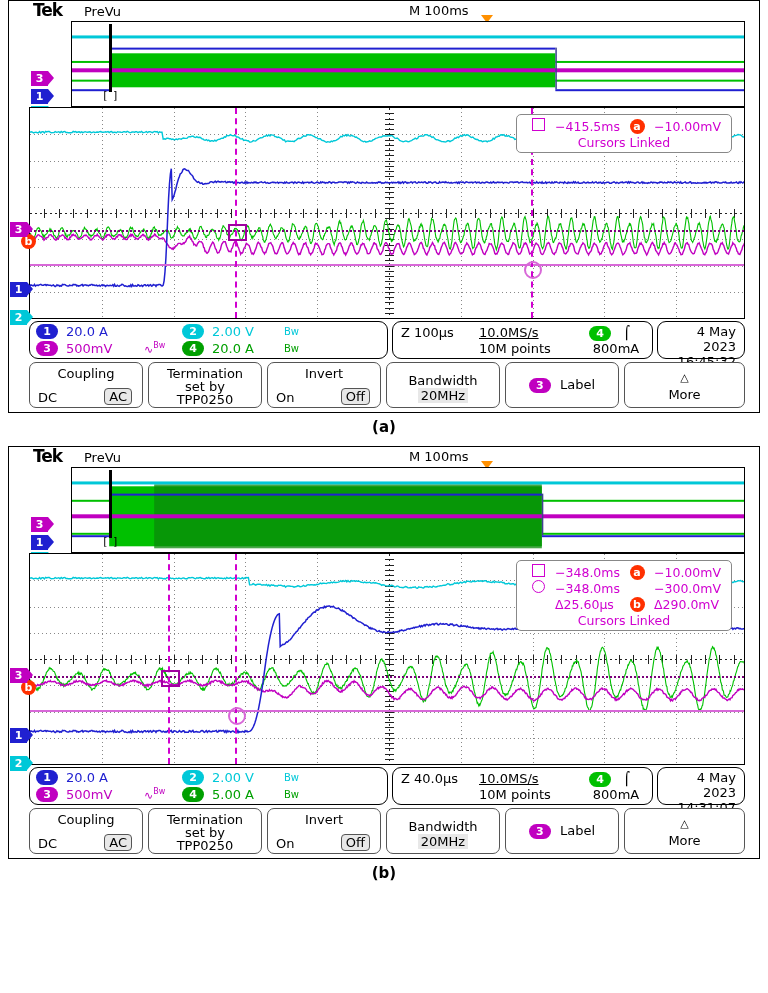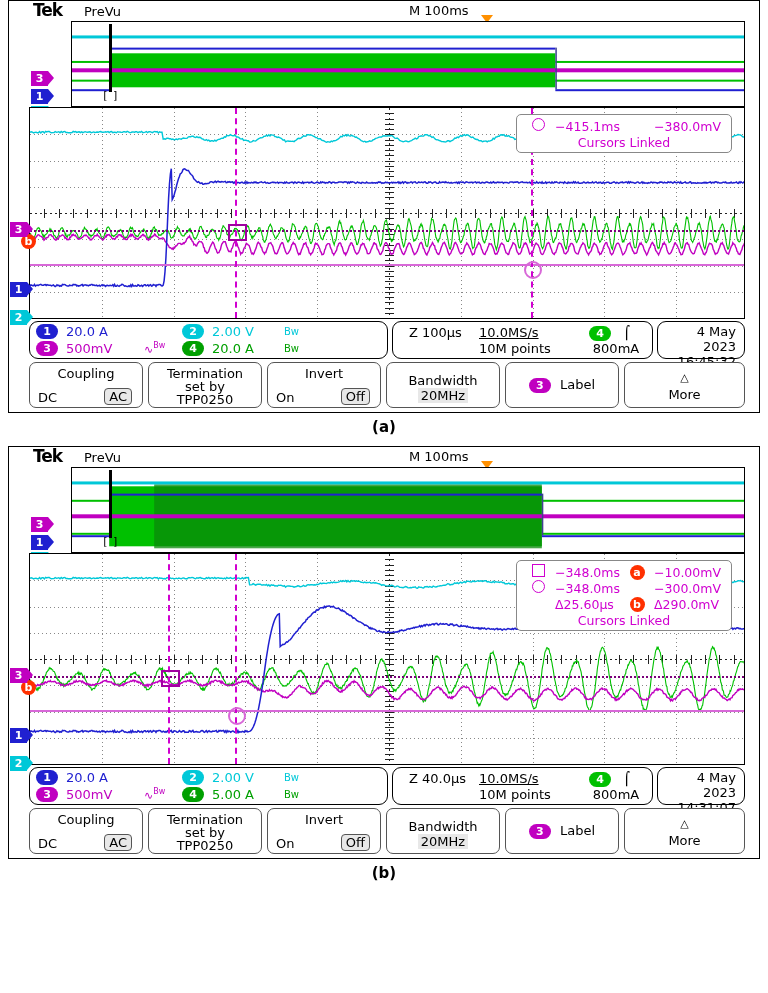--- a/index.html
+++ b/index.html
@@ -52,21 +52,21 @@
   .ro-link{text-align:center;color:#d000d0;font-size:12.5px;padding-top:1px;}
 
   svg.wf{position:absolute;left:0;top:0;}
 
   
   .statwrap{position:relative;margin:2px 14px 0 20px;height:38px;display:flex;gap:4px;}
   .pill{border:1.5px solid #000;border-radius:9px;background:#fff;position:relative;}
   .chgrid{flex:0 0 345px;padding:2px 6px;display:grid;grid-template-columns:30px 78px 38px 30px 72px 20px;align-items:center;row-gap:1px;font-size:13px;}
   .cnum{width:22px;height:15px;border-radius:8px;color:#fff;font-size:11px;font-weight:bold;text-align:center;line-height:15px;}
   .tbbox{flex:0 0 243px;padding:2px 8px;font-size:13px;position:relative;}
-  .tbbox .z{position:absolute;left:16px;top:3px;text-align:right;}
+  .tbbox .z{position:absolute;left:8px;top:3px;text-align:right;}
   .tbbox .sr{position:absolute;left:86px;top:3px;text-decoration:underline;}
   .tbbox .pts{position:absolute;left:86px;top:19px;}
   .tbbox .tg{position:absolute;left:196px;top:3px;}
   .tbbox .tgv{position:absolute;left:178px;top:19px;}
   .datebox{flex:1;padding:2px 8px;font-size:13px;text-align:right;}
 
   
   .menurow{position:relative;margin:3px 14px 4px 20px;height:46px;display:flex;gap:5px;}
   .mbtn{border:1.5px solid #555;border-radius:7px;background:#fff;position:relative;font-size:13px;text-align:center;color:#000;}
   .mbtn .t{position:absolute;left:0;right:0;top:3px;}
@@ -236,25 +236,25 @@
           <div class="curh solid" style="top:155.95px;"></div>
           <div class="curh dotted" style="top:121.94999999999999px;"></div>
           <div class="curv" style="left:205.34799999999998px;"></div>
           <div class="curv" style="left:501.164px;"></div>
           <div class="cur-sq" style="left:198.34799999999998px;top:115.94999999999999px;"></div>
           <div class="cur-ci" style="left:494.164px;top:152.95px;"></div>
 
     <div class="readout" style="right:12px;top:6px;">
       <table>
         <tbody>
-        <tr>
-          <td class="sym"><span class="ro-ci"></span></td>
-          <td>−415.1ms</td>
-          <td class="sym"></td>
-          <td>−380.0mV</td>
+                  <tr>
+          <td class="sym"><span class="ro-sq"></span></td>
+          <td>−415.5ms</td>
+          <td class="sym"><span class="cbadge" style="position:static;display:inline-block;">a</span></td>
+          <td>−10.00mV</td>
         </tr>
       </tbody>
               </table>
       <div class="ro-link">Cursors Linked</div>
     </div>
         </div>
         <div class="cbadge" style="left:12px;top:127px;">b</div>
         <div class="chtag" style="left:1px;top:115px;background:#c000c0;color:#c000c0;"><span style="color:#fff;position:relative;z-index:2;">3</span></div>
           <div class="chtag" style="left:1px;top:175px;background:#2020d0;color:#2020d0;"><span style="color:#fff;position:relative;z-index:2;">1</span></div>
           <div class="chtag" style="left:1px;top:203px;background:#00c8d8;color:#00c8d8;"><span style="color:#fff;position:relative;z-index:2;">2</span></div>

